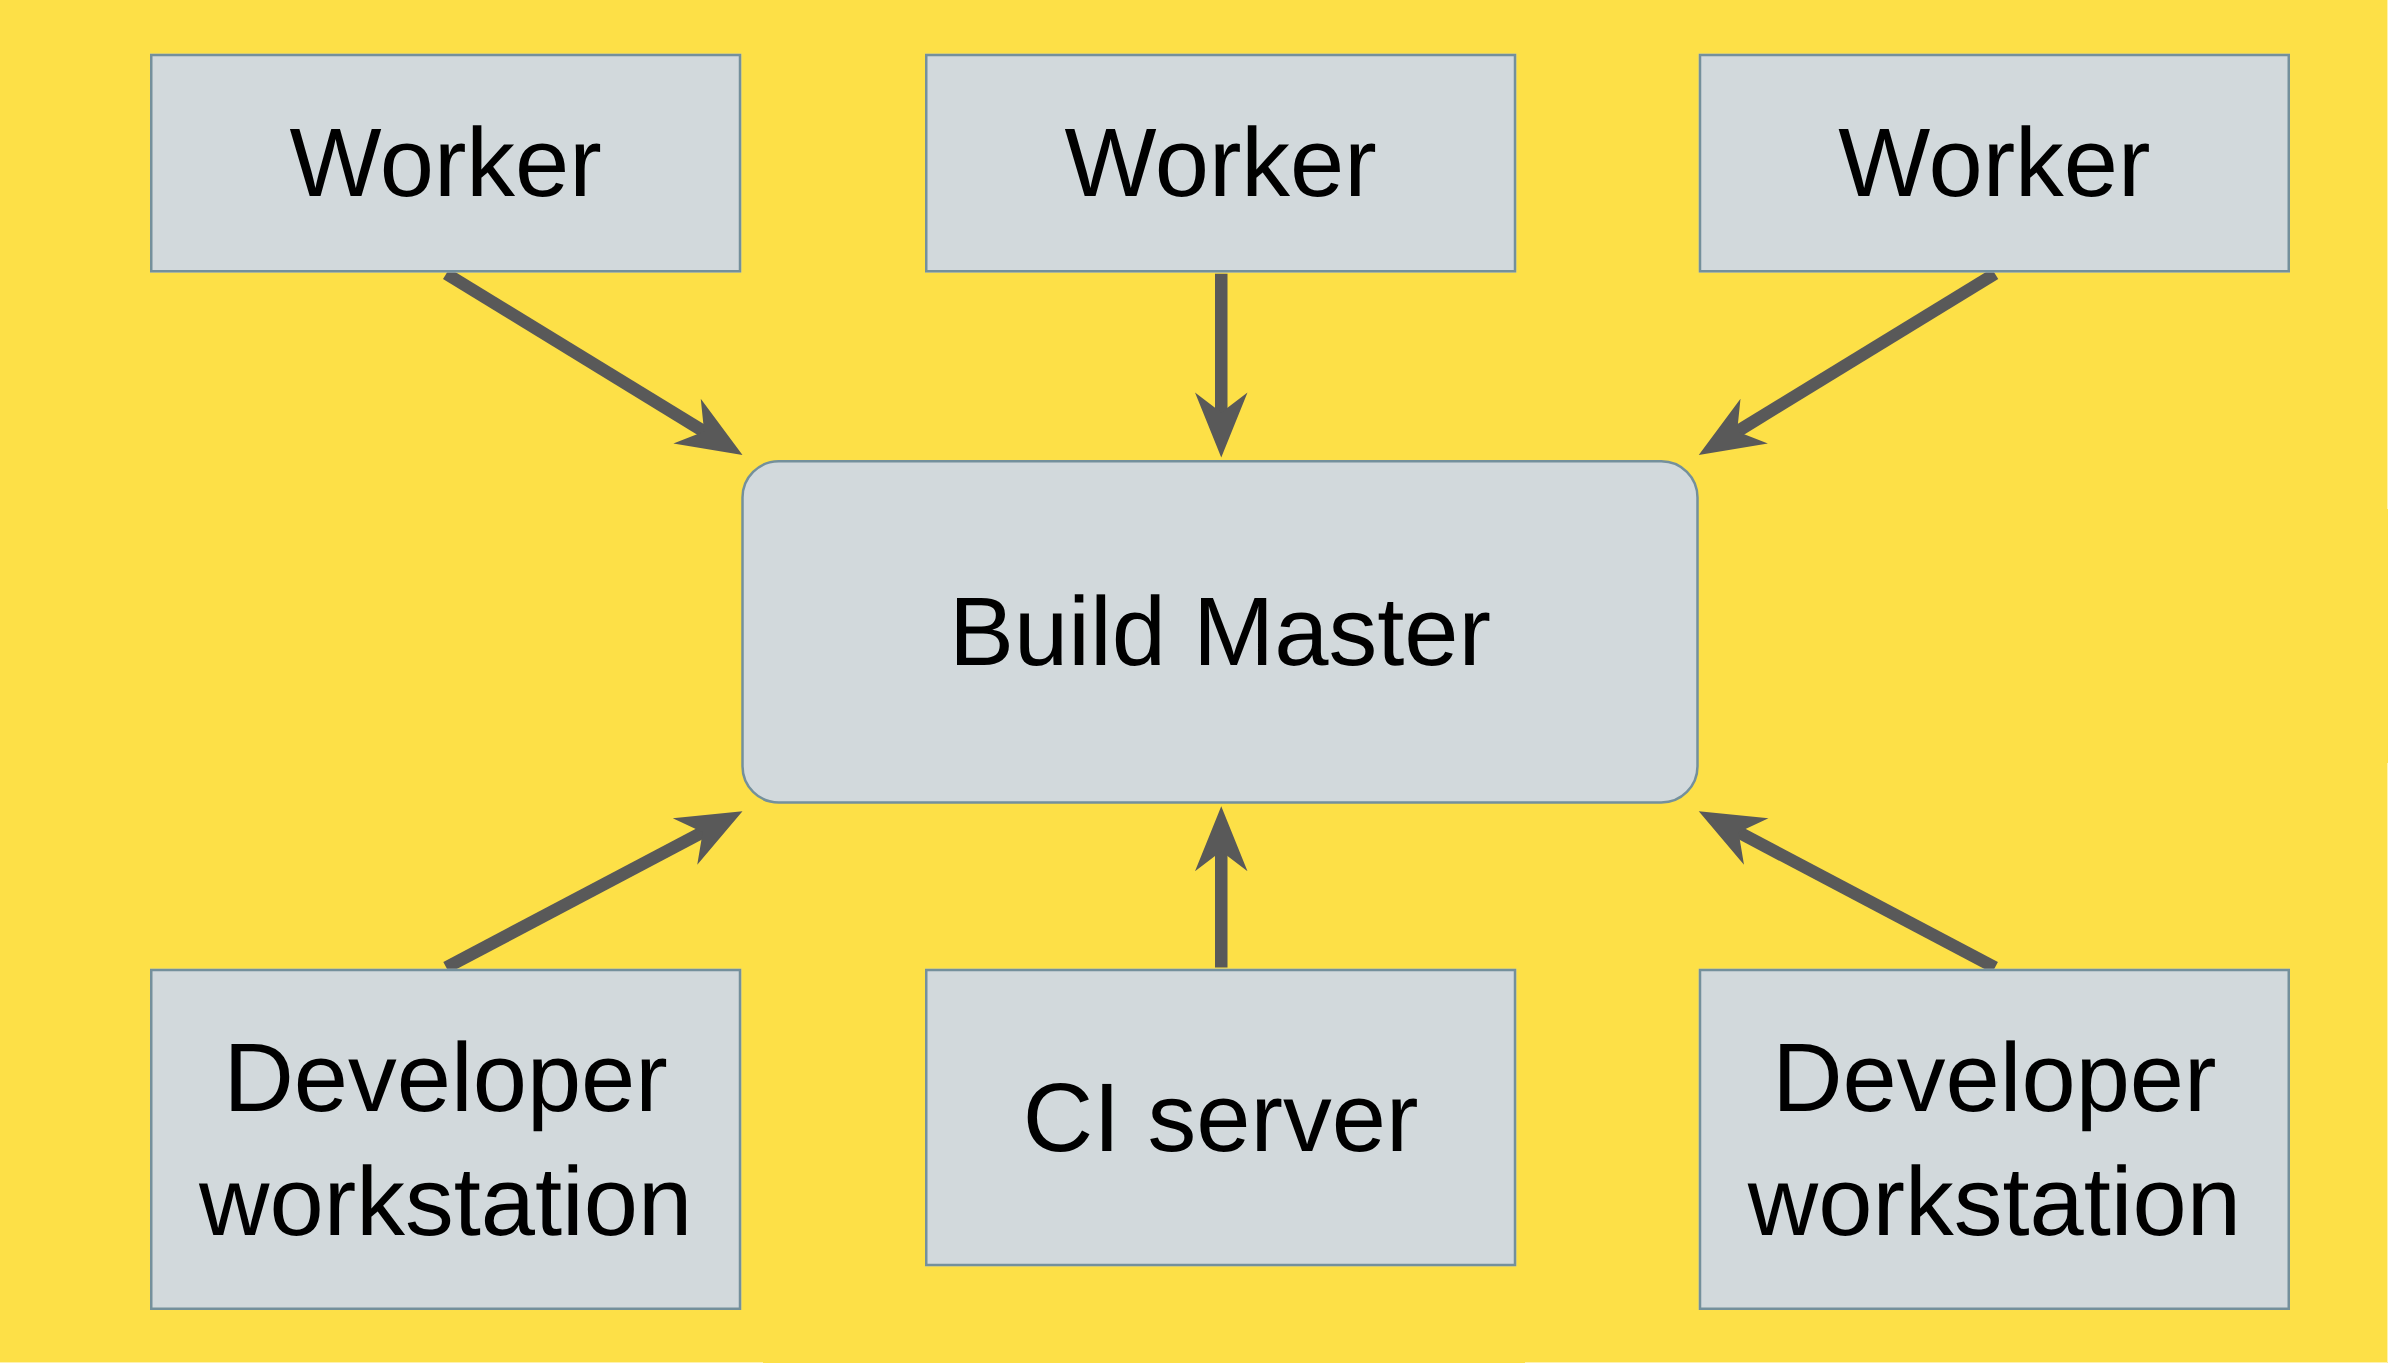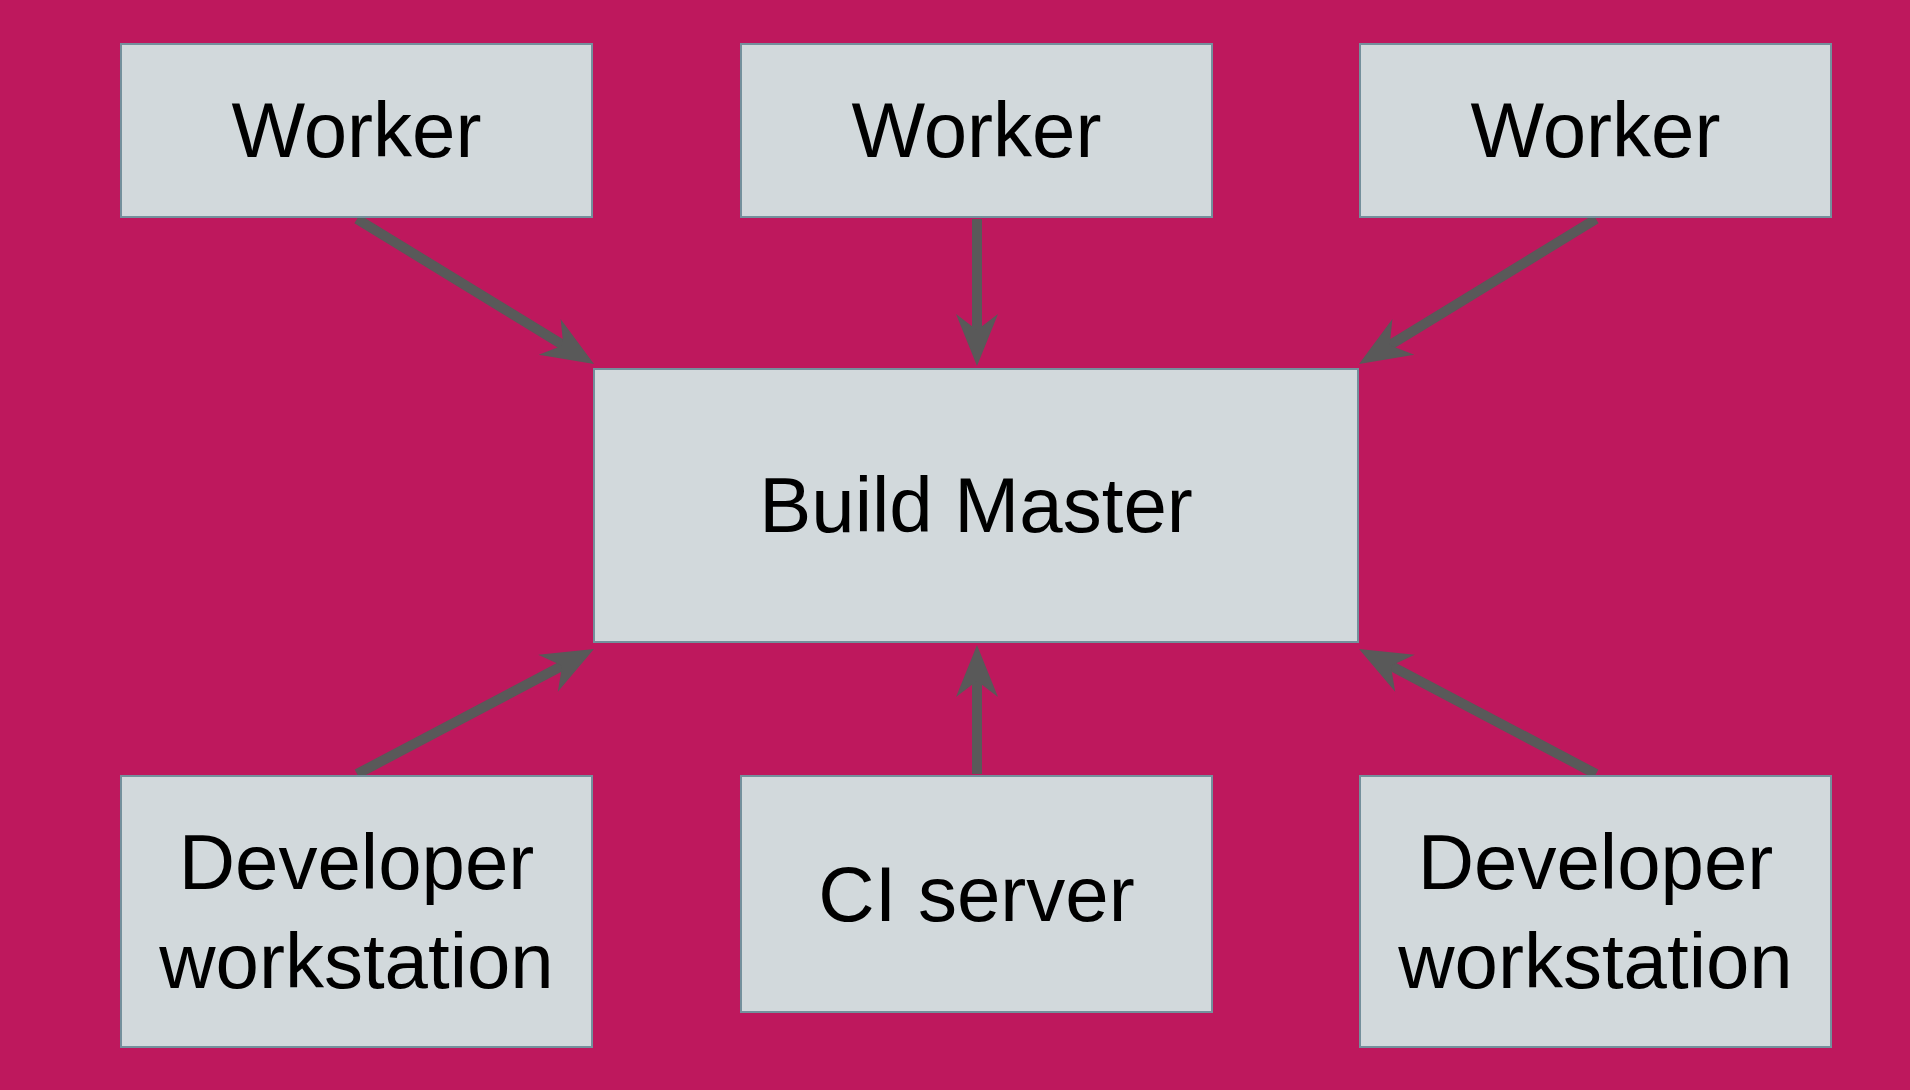--- a/index.html
+++ b/index.html
@@ -4,21 +4,21 @@
 <style>
   html, body {
     margin: 0;
     padding: 0;
     background: #ffffff;
   }
   #canvas {
     position: relative;
     width: 1910px;
     height: 1090px;
-    background: #be185d;
+    background: #fde047;
     overflow: hidden;
     font-family: "Liberation Sans", sans-serif;
   }
   .node {
     position: absolute;
     background: #d2d9dc;
     border: 2.5px solid #74909c;
     box-sizing: border-box;
     display: flex;
     align-items: center;
@@ -29,21 +29,21 @@
     color: #000000;
     font-size: 78px;
     line-height: 1.26;
     letter-spacing: 0px;
   }
   
   #worker-1 { left: 120px;  top: 43px;  width: 473px; height: 175px; }
   #worker-2 { left: 740px;  top: 43px;  width: 473px; height: 175px; }
   #worker-3 { left: 1359px; top: 43px;  width: 473px; height: 175px; }
   
-  #build-master { left: 593px; top: 368px; width: 766px; height: 275px; }
+  #build-master { left: 593px; top: 368px; width: 766px; height: 275px; border-radius: 30px; }
   
   #dev-left  { left: 120px;  top: 775px; width: 473px; height: 273px; }
   #ci-server { left: 740px;  top: 775px; width: 473px; height: 238px; }
   #dev-right { left: 1359px; top: 775px; width: 473px; height: 273px; }
 
   #arrow-layer {
     position: absolute;
     left: 0;
     top: 0;
     width: 1910px;

